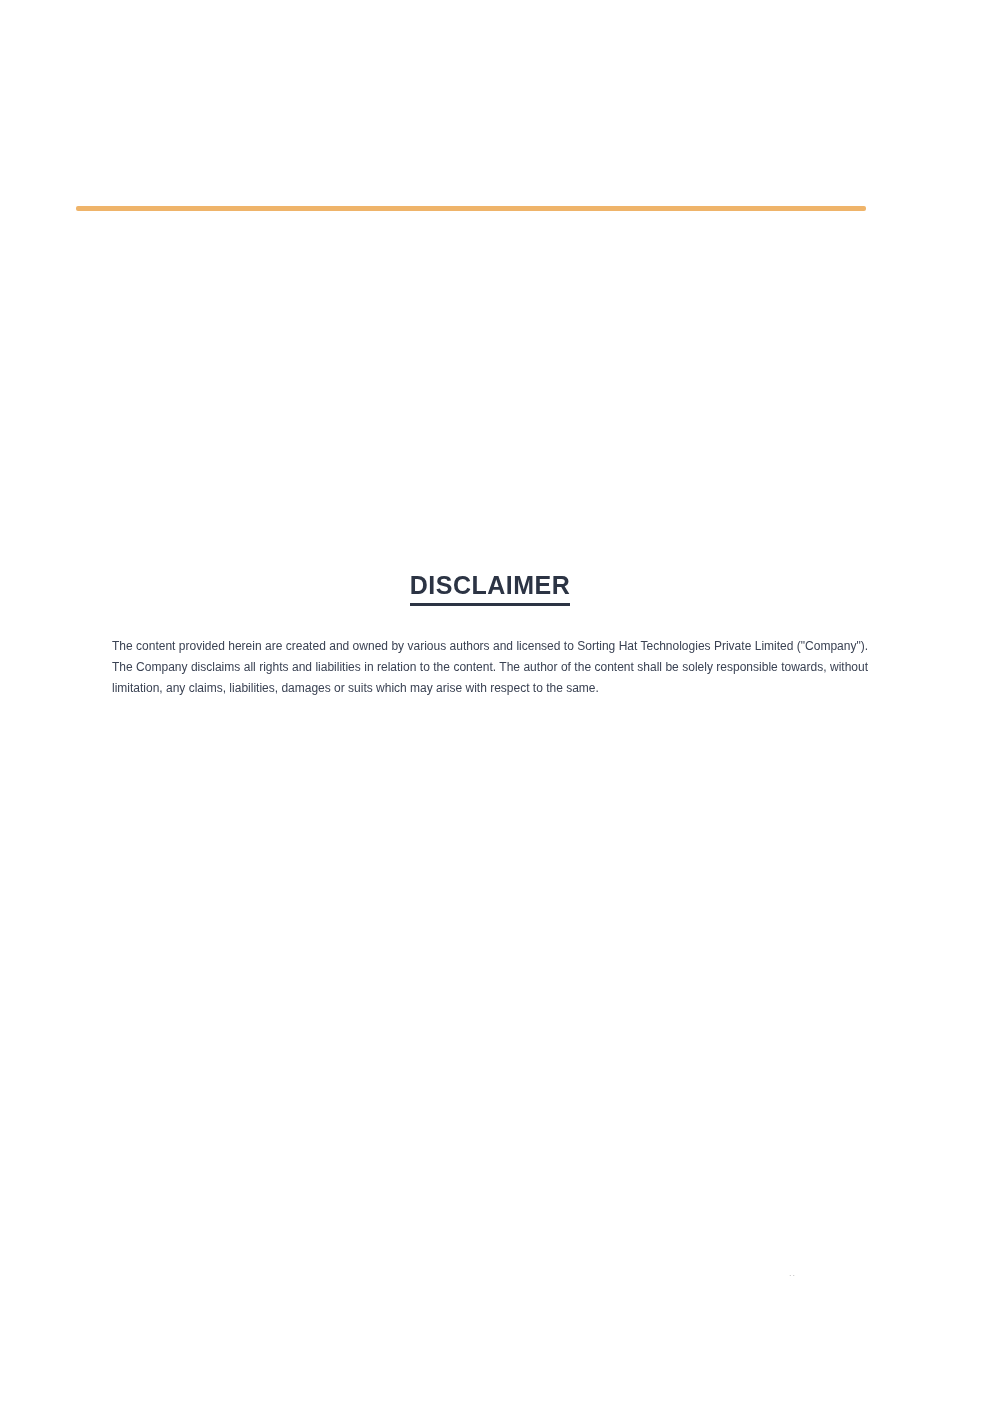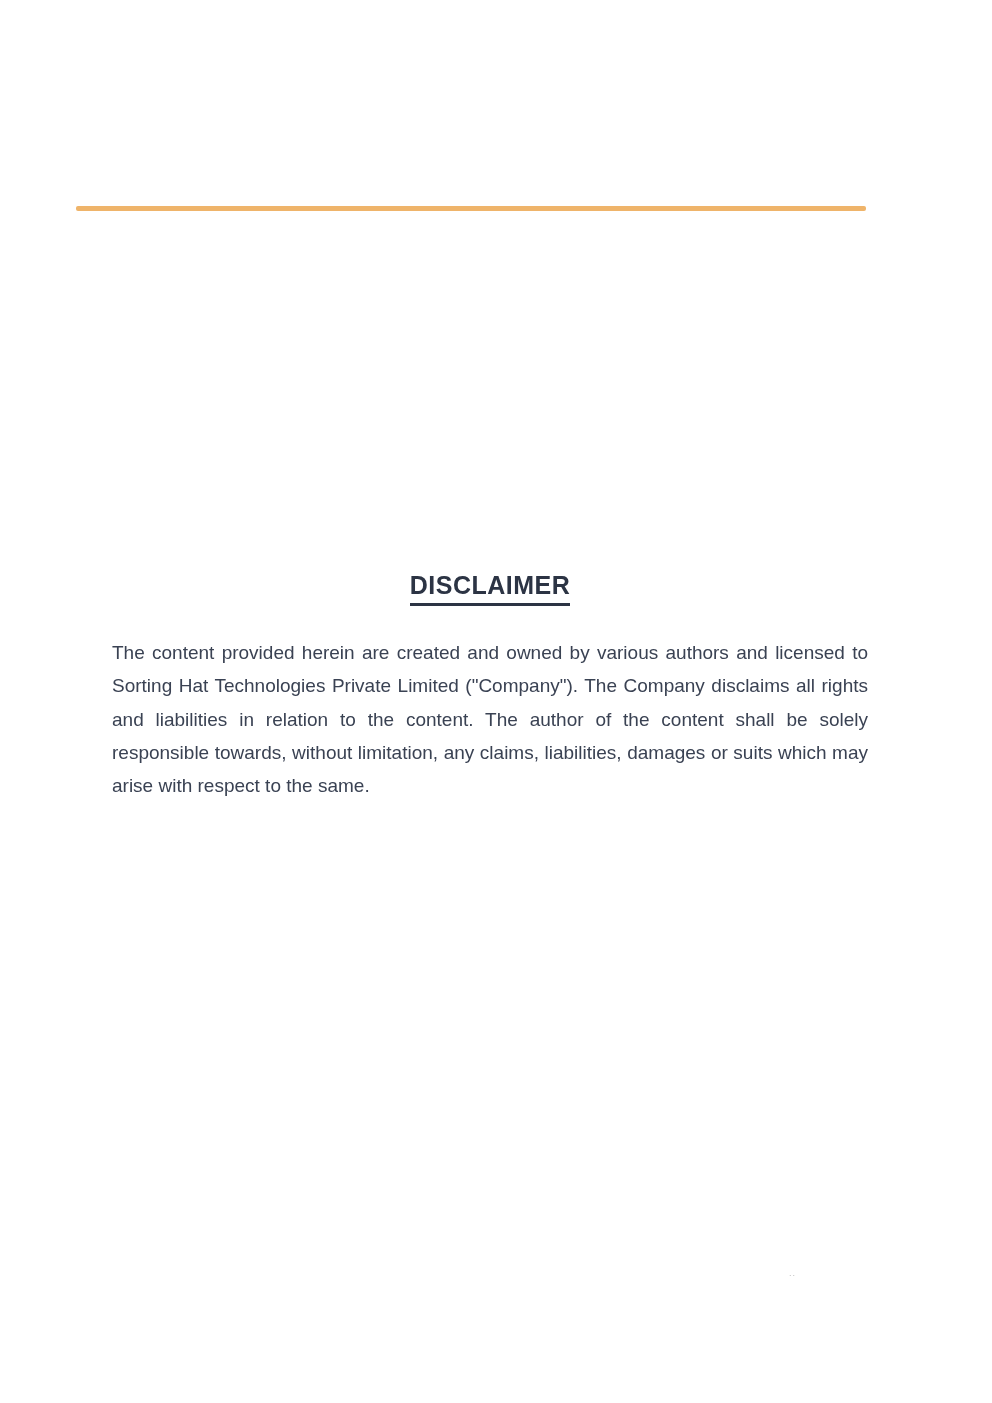--- a/index.html
+++ b/index.html
@@ -45,21 +45,21 @@
     color: #2c3444;
     margin: 0 0 30px 0;
     line-height: 1.2;
   }
   .disclaimer-title span {
     display: inline-block;
     border-bottom: 3px solid #2c3444;
     padding-bottom: 3px;
   }
   .disclaimer-body {
-    font-size: 19px;
+    font-size: 12px;
     line-height: 1.75;
     color: #3a4253;
     text-align: justify;
     margin: 0;
   }
   .footer-mark {
     position: absolute;
     right: 128px;
     top: 1268px;
     font-size: 9px;

